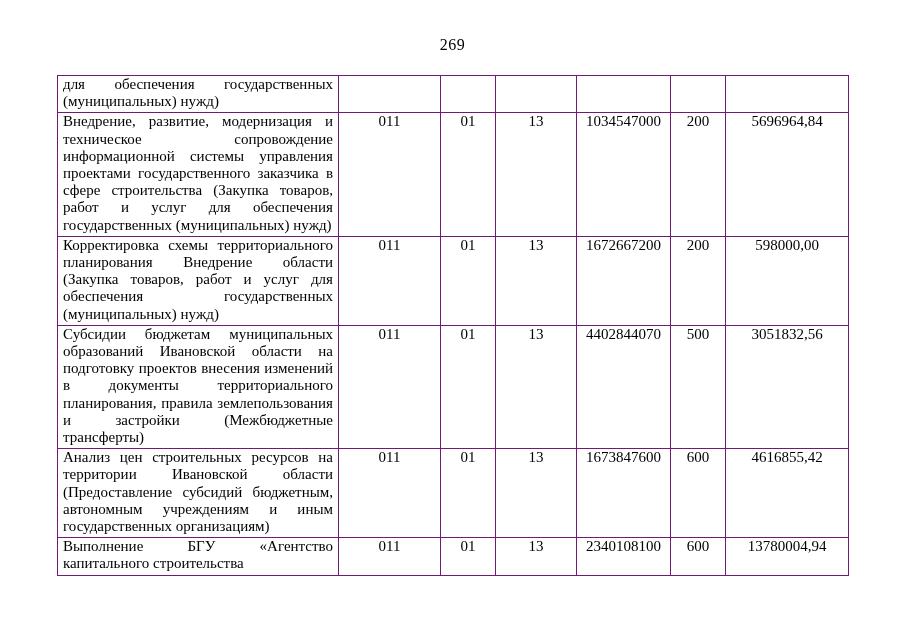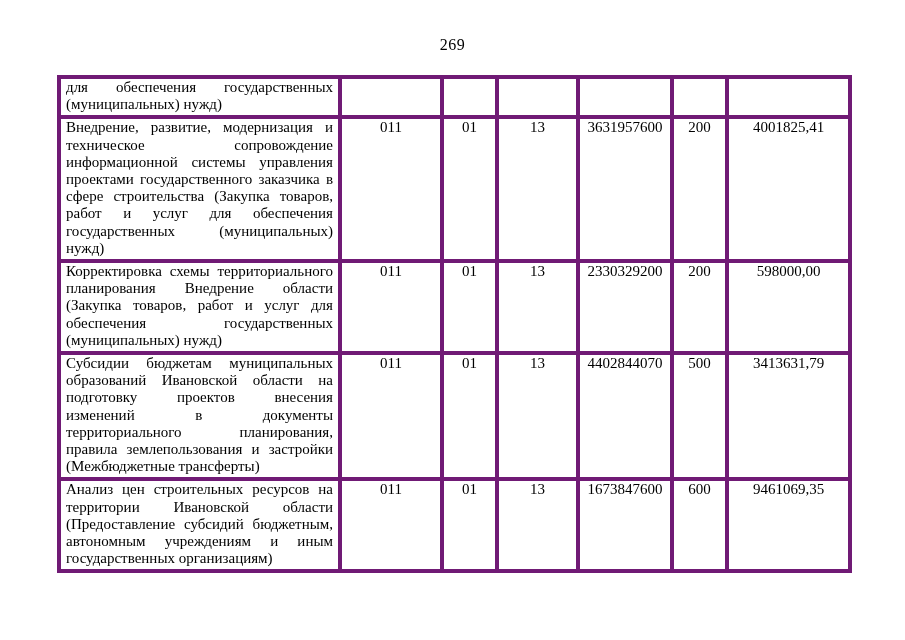--- a/index.html
+++ b/index.html
@@ -26,21 +26,21 @@
   }
   table.budget {
     position: absolute;
     left: 57px;
     top: 75px;
     width: 791px;
     border-collapse: collapse;
     table-layout: fixed;
   }
   table.budget td {
-    border: 4px solid #701a75;
+    border: 1px solid #701a75;
     vertical-align: top;
     font-size: 15px;
     line-height: 17.2px;
     padding: 0 5px 2px 5px;
     overflow: hidden;
     word-wrap: break-word;
   }
   td.c-name   { text-align: justify; text-justify: inter-word; }
   td.c-center { text-align: center; font-family: Liberation Serif, serif; }
   
@@ -76,49 +76,58 @@
     <td class="c-center"></td>
     <td class="c-center"></td>
     <td class="c-center"></td>
   </tr>
 
   <tr>
     <td class="c-name">Внедрение, развитие, модернизация и техническое сопровождение информационной системы управления проектами государственного заказчика в сфере строительства (Закупка товаров, работ и услуг для обеспечения государственных (муниципальных) нужд)</td>
     <td class="c-center">011</td>
     <td class="c-center">01</td>
     <td class="c-center">13</td>
-    <td class="c-center">3631957600</td>
+    <td class="c-center">1034547000</td>
     <td class="c-center">200</td>
-    <td class="c-center">4001825,41</td>
+    <td class="c-center">5696964,84</td>
   </tr>
 
   <tr>
     <td class="c-name">Корректировка схемы территориального планирования Внедрение области (Закупка товаров, работ и услуг для обеспечения государственных (муниципальных) нужд)</td>
     <td class="c-center">011</td>
     <td class="c-center">01</td>
     <td class="c-center">13</td>
-    <td class="c-center">2330329200</td>
+    <td class="c-center">1672667200</td>
     <td class="c-center">200</td>
     <td class="c-center">598000,00</td>
   </tr>
 
   <tr>
     <td class="c-name">Субсидии бюджетам муниципальных образований Ивановской области на подготовку проектов внесения изменений в документы территориального планирования, правила землепользования и застройки (Межбюджетные трансферты)</td>
     <td class="c-center">011</td>
     <td class="c-center">01</td>
     <td class="c-center">13</td>
     <td class="c-center">4402844070</td>
     <td class="c-center">500</td>
-    <td class="c-center">3413631,79</td>
+    <td class="c-center">3051832,56</td>
   </tr>
 
   <tr>
     <td class="c-name">Анализ цен строительных ресурсов на территории Ивановской области (Предоставление субсидий бюджетным, автономным учреждениям и иным государственных организациям)</td>
     <td class="c-center">011</td>
     <td class="c-center">01</td>
     <td class="c-center">13</td>
     <td class="c-center">1673847600</td>
     <td class="c-center">600</td>
-    <td class="c-center">9461069,35</td>
+    <td class="c-center">4616855,42</td>
   </tr>
 
+  <tr>
+    <td class="c-name">Выполнение БГУ «Агентство капитального строительства</td>
+    <td class="c-center">011</td>
+    <td class="c-center">01</td>
+    <td class="c-center">13</td>
+    <td class="c-center">2340108100</td>
+    <td class="c-center">600</td>
+    <td class="c-center">13780004,94</td>
+  </tr>
 </tbody>
 </table>
 
 </body></html>

